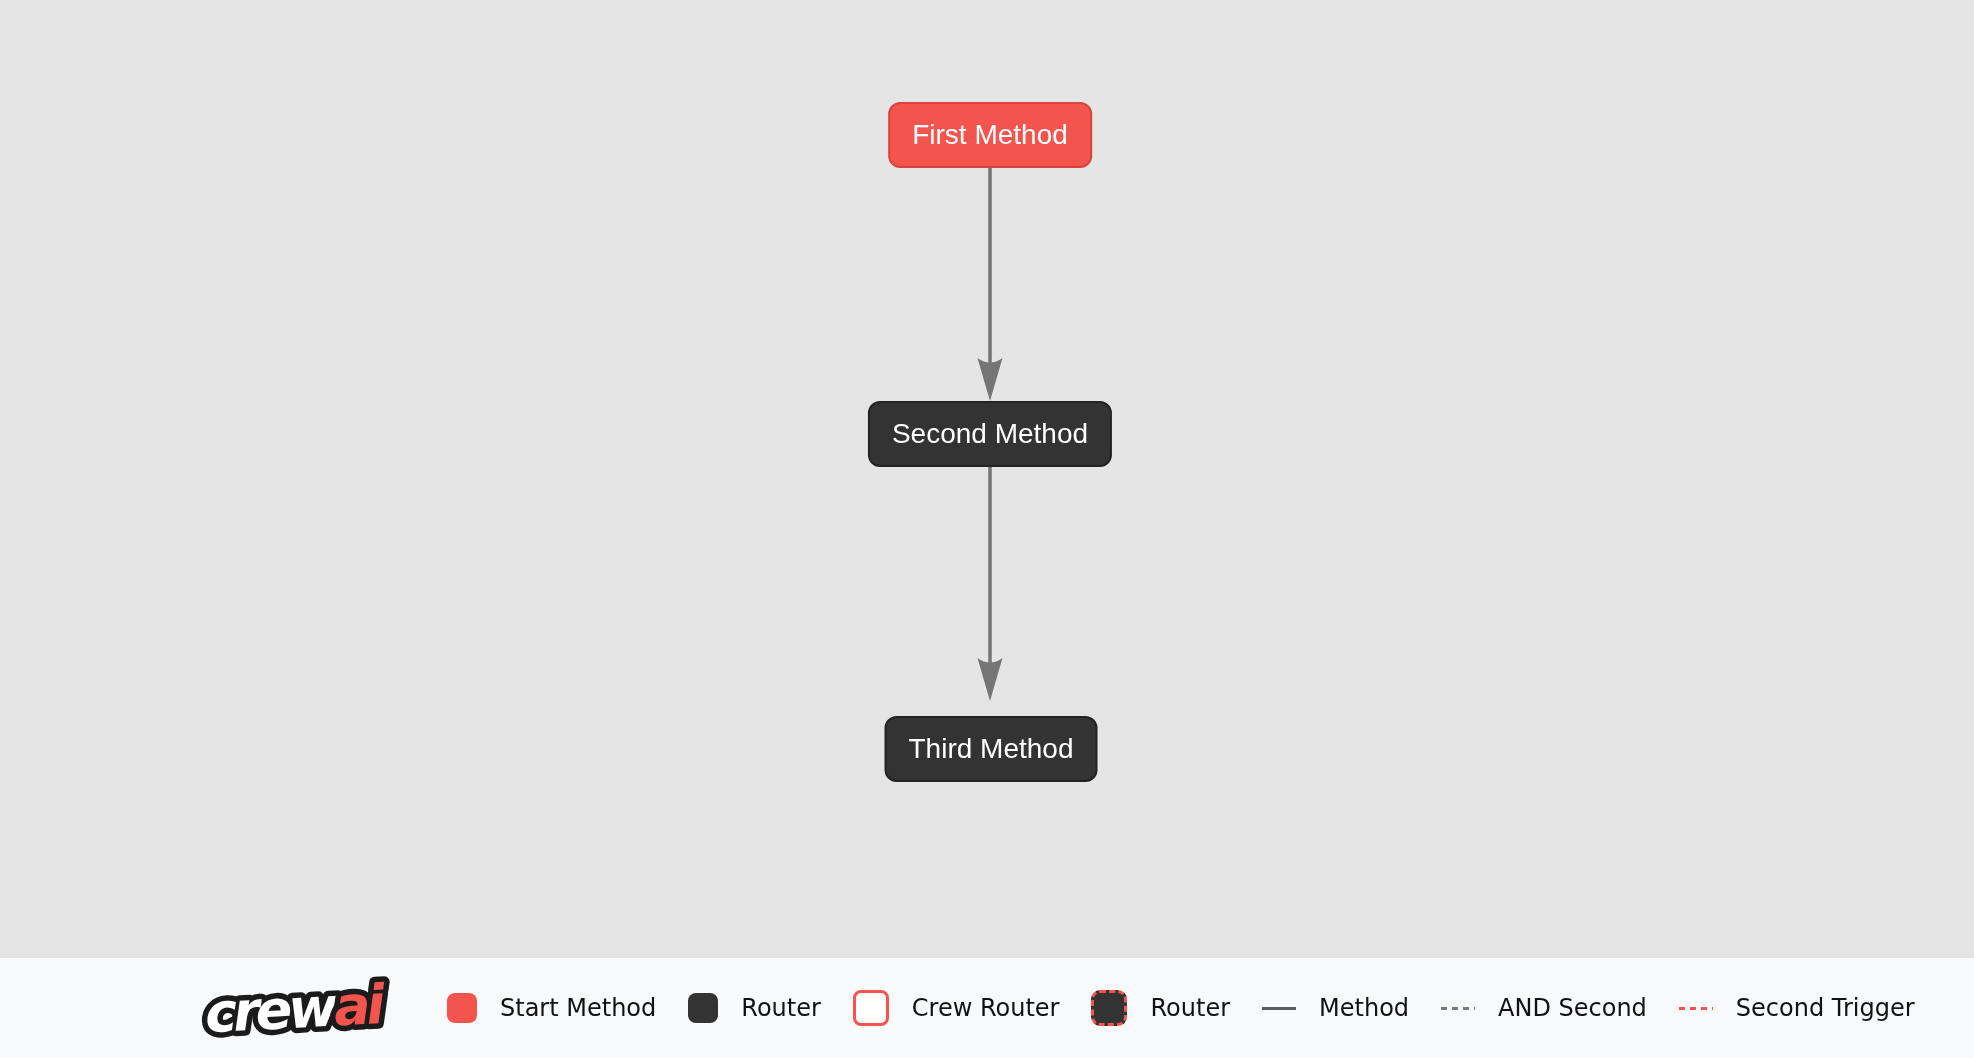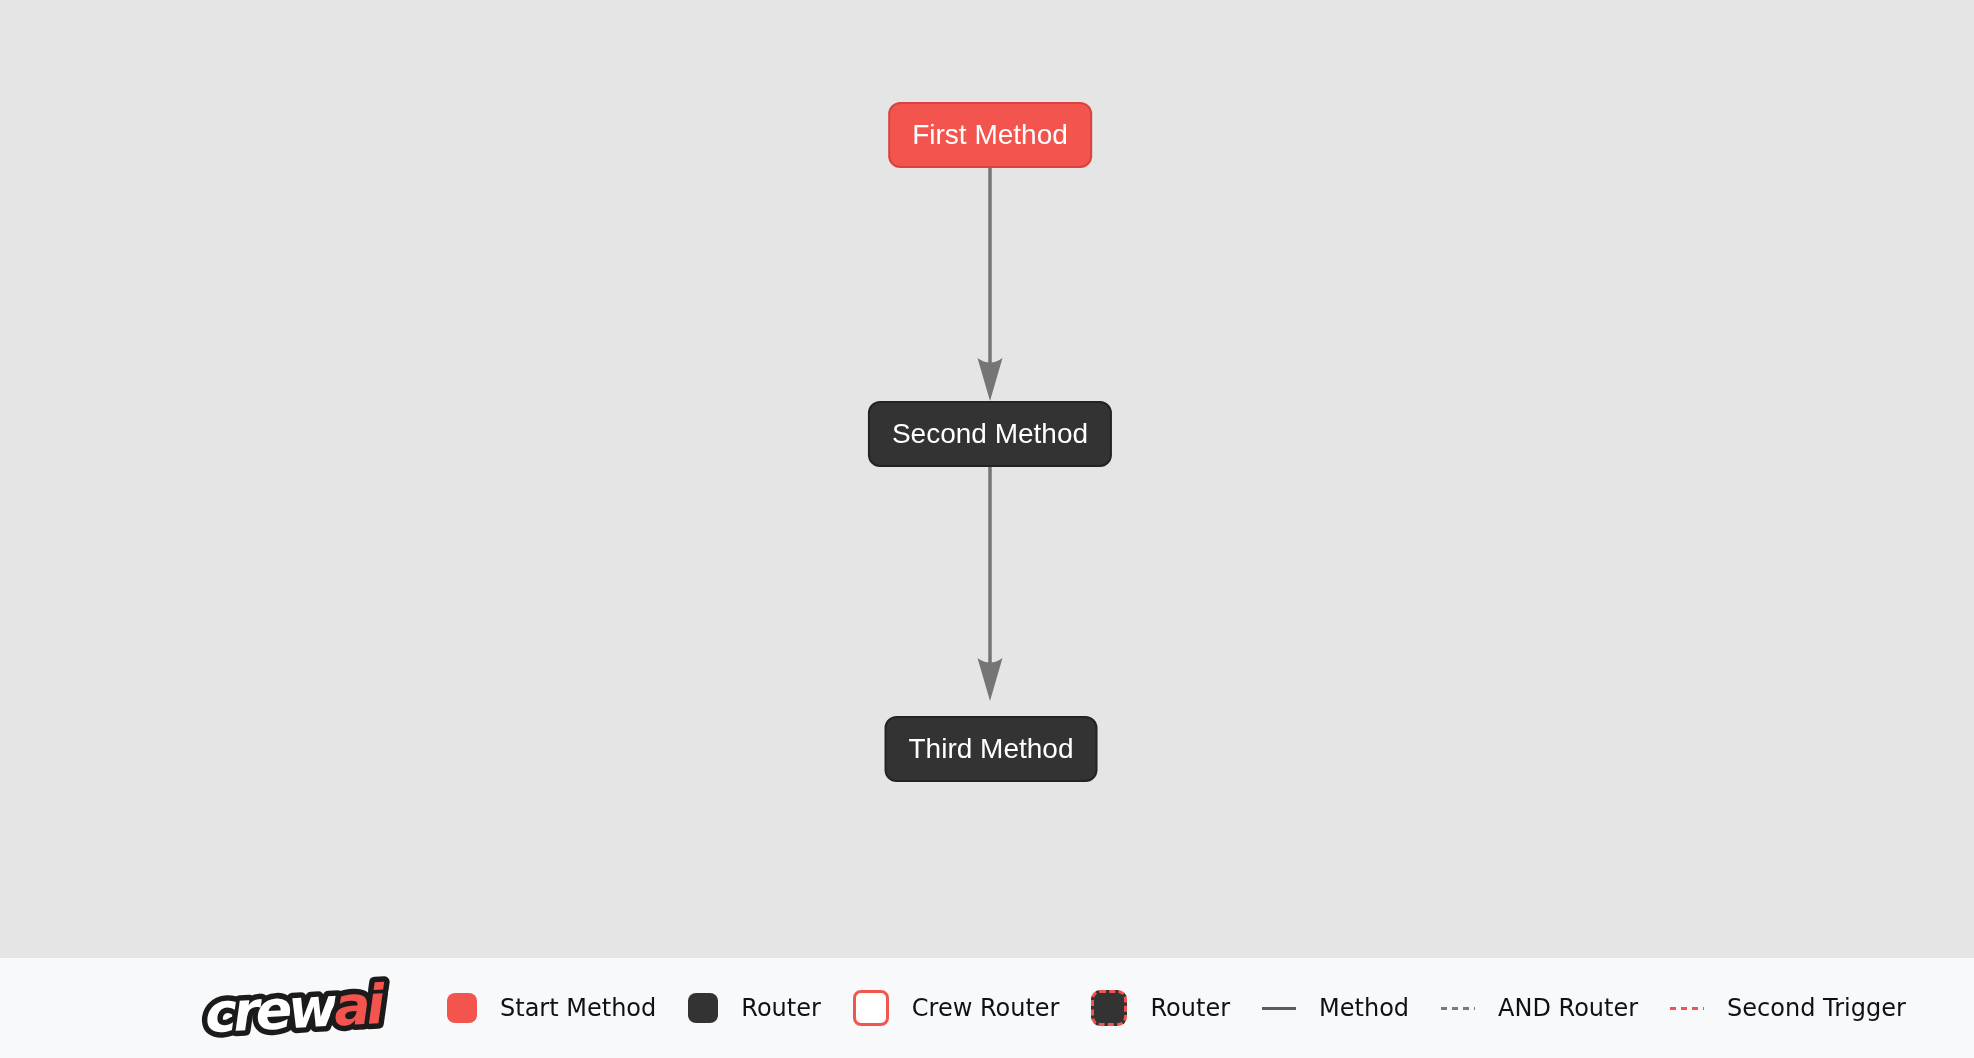--- a/index.html
+++ b/index.html
@@ -152,21 +152,21 @@
     <span>Router</span>
   </div>
 
   <div class="legend-item">
     <span class="ln ln-solid"></span>
     <span>Method</span>
   </div>
 
   <div class="legend-item">
     <span class="ln ln-and"></span>
-    <span>AND Router</span>
+    <span>AND Second</span>
   </div>
 
   <div class="legend-item">
     <span class="ln ln-router"></span>
     <span>Second Trigger</span>
   </div>
 
 </div>
 
 </body></html>

